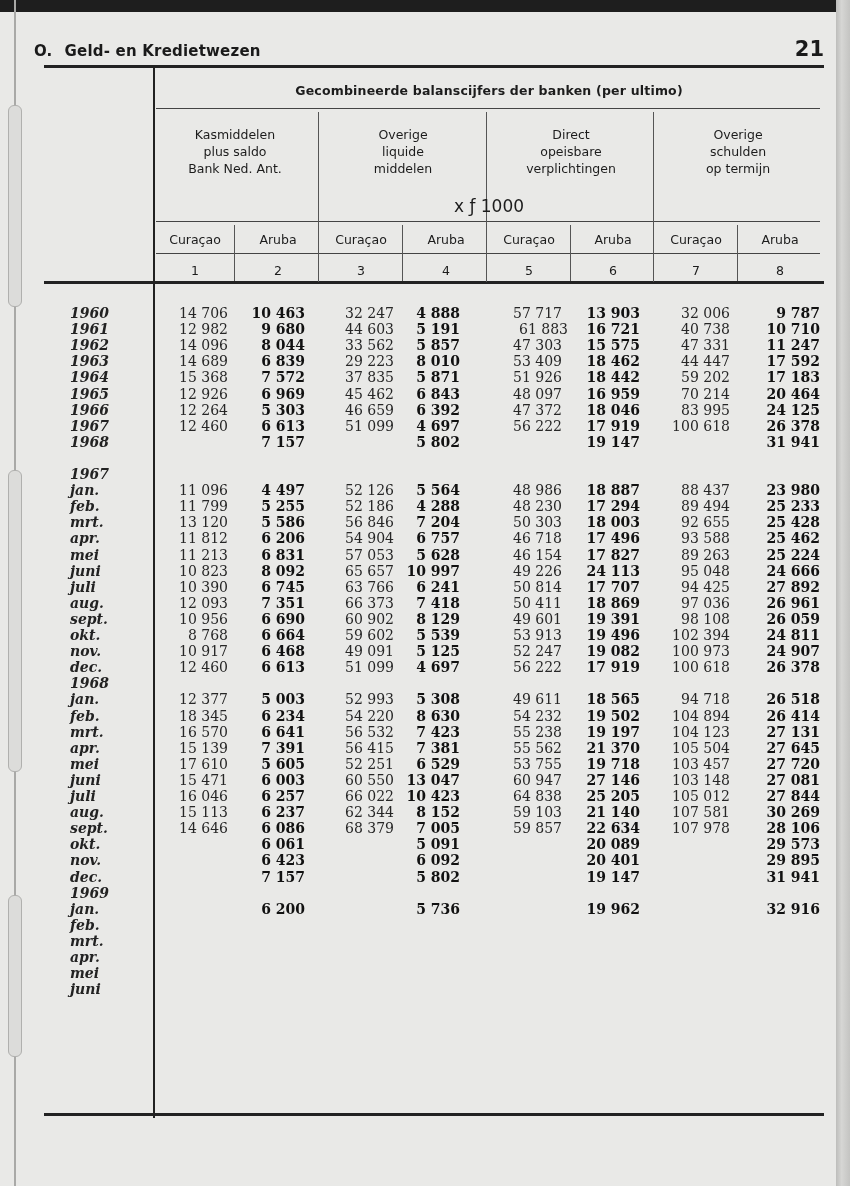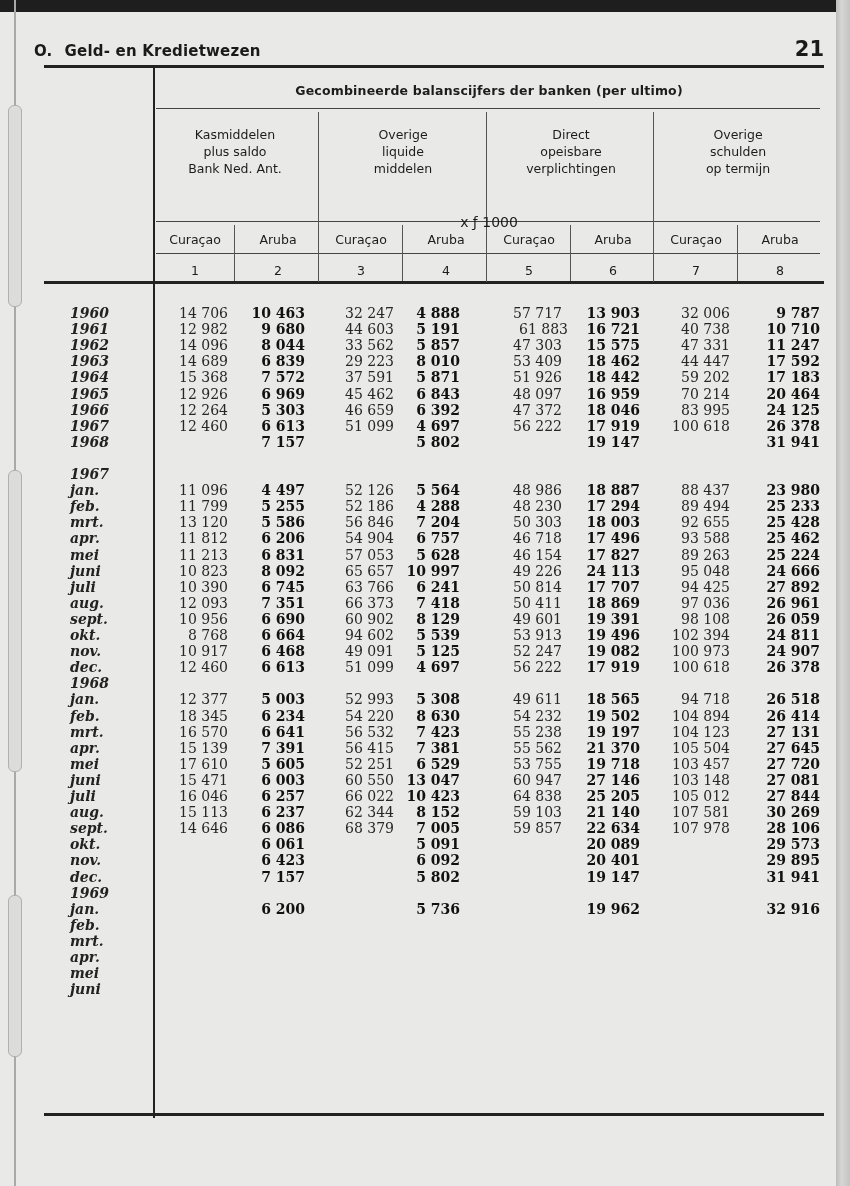--- a/index.html
+++ b/index.html
@@ -26,21 +26,21 @@
   }
   .chapter { font-size:15px; font-weight:bold; letter-spacing:0.2px; }
   .chapter .num { margin-right:12px; }
   .pagenum { font-size:21px; font-weight:bold; }
   .rule-thick { position:absolute; height:3px; background:#222; }
   .vline { position:absolute; width:2px; background:#222; }
   .thin { position:absolute; height:1px; background:#444; }
   .vthin { position:absolute; width:1px; background:#555; }
   .hdr { position:absolute; font-family:"DejaVu Sans", sans-serif; color:#1c1c1c; text-align:center; font-size:12.5px; line-height:17px; }
   .main-title { left:156px; width:666px; top:82px; font-size:12.5px; font-weight:bold; letter-spacing:0.2px;}
-  .unit { left:156px; width:666px; top:214px; font-size:14px; }
+  .unit { left:156px; width:666px; top:198px; font-size:17px; }
   .grp { top:126px; width:166px; white-space:pre-line; }
   .sub { top:231px; font-size:12.5px; }
   .colnum { top:262px; font-size:12.5px; }
   .rowlabel {
     position:absolute; left:70px; font-style:italic; font-weight:bold;
     font-size:14px; color:#222; font-family:"DejaVu Serif", serif;
   }
   .cell {
     position:absolute; text-align:right; font-size:14px; color:#262626;
     font-family:"DejaVu Serif", serif; white-space:nowrap;
@@ -156,21 +156,21 @@
       <div class="cell bold" style="top: 353.3px; right: 390px;">8 010</div>
       <div class="cell" style="top: 353.3px; right: 288px;">53 409</div>
       <div class="cell bold" style="top: 353.3px; right: 210px;">18 462</div>
       <div class="cell" style="top: 353.3px; right: 120px;">44 447</div>
       <div class="cell bold" style="top: 353.3px; right: 30px;">17 592</div>
     </div>
     <div>
       <div class="rowlabel" style="top: 369.4px;">1964</div>
       <div class="cell" style="top: 369.4px; right: 622px;">15 368</div>
       <div class="cell bold" style="top: 369.4px; right: 545px;">7 572</div>
-      <div class="cell" style="top: 369.4px; right: 456px;">37 591</div>
+      <div class="cell" style="top: 369.4px; right: 456px;">37 835</div>
       <div class="cell bold" style="top: 369.4px; right: 390px;">5 871</div>
       <div class="cell" style="top: 369.4px; right: 288px;">51 926</div>
       <div class="cell bold" style="top: 369.4px; right: 210px;">18 442</div>
       <div class="cell" style="top: 369.4px; right: 120px;">59 202</div>
       <div class="cell bold" style="top: 369.4px; right: 30px;">17 183</div>
     </div>
     <div>
       <div class="rowlabel" style="top: 385.5px;">1965</div>
       <div class="cell" style="top: 385.5px; right: 622px;">12 926</div>
       <div class="cell bold" style="top: 385.5px; right: 545px;">6 969</div>
@@ -332,21 +332,21 @@
       <div class="cell bold" style="top: 610.9px; right: 390px;">8 129</div>
       <div class="cell" style="top: 610.9px; right: 288px;">49 601</div>
       <div class="cell bold" style="top: 610.9px; right: 210px;">19 391</div>
       <div class="cell" style="top: 610.9px; right: 120px;">98 108</div>
       <div class="cell bold" style="top: 610.9px; right: 30px;">26 059</div>
     </div>
     <div>
       <div class="rowlabel" style="top: 627px;">okt.</div>
       <div class="cell" style="top: 627px; right: 622px;">8 768</div>
       <div class="cell bold" style="top: 627px; right: 545px;">6 664</div>
-      <div class="cell" style="top: 627px; right: 456px;">94 602</div>
+      <div class="cell" style="top: 627px; right: 456px;">59 602</div>
       <div class="cell bold" style="top: 627px; right: 390px;">5 539</div>
       <div class="cell" style="top: 627px; right: 288px;">53 913</div>
       <div class="cell bold" style="top: 627px; right: 210px;">19 496</div>
       <div class="cell" style="top: 627px; right: 120px;">102 394</div>
       <div class="cell bold" style="top: 627px; right: 30px;">24 811</div>
     </div>
     <div>
       <div class="rowlabel" style="top: 643.1px;">nov.</div>
       <div class="cell" style="top: 643.1px; right: 622px;">10 917</div>
       <div class="cell bold" style="top: 643.1px; right: 545px;">6 468</div>

